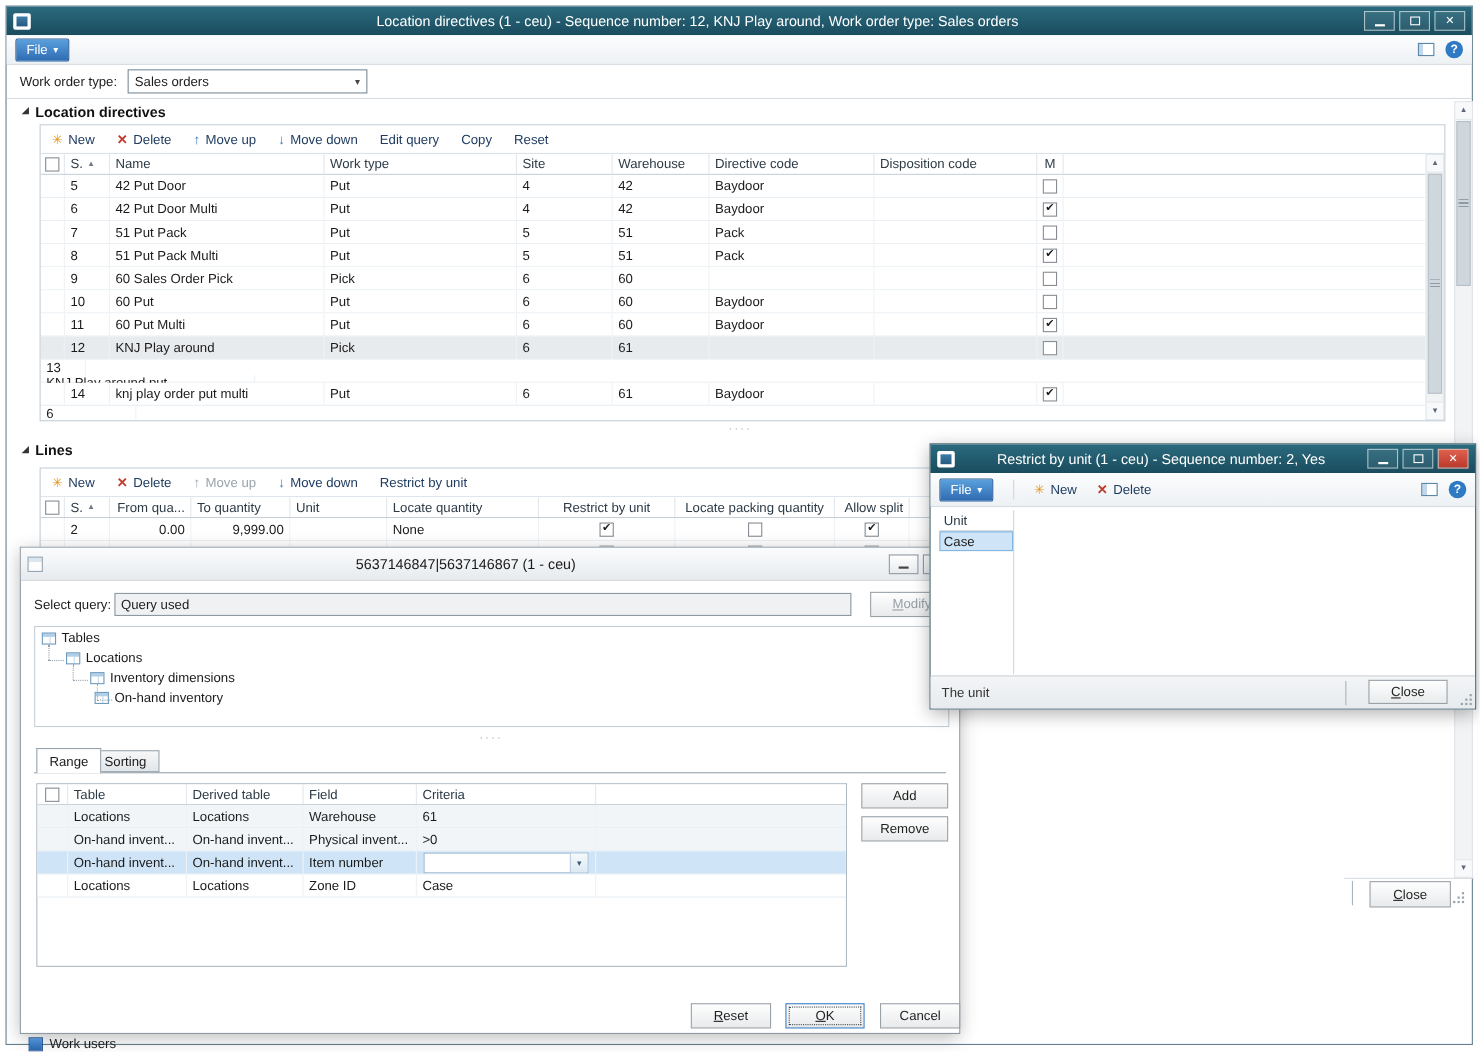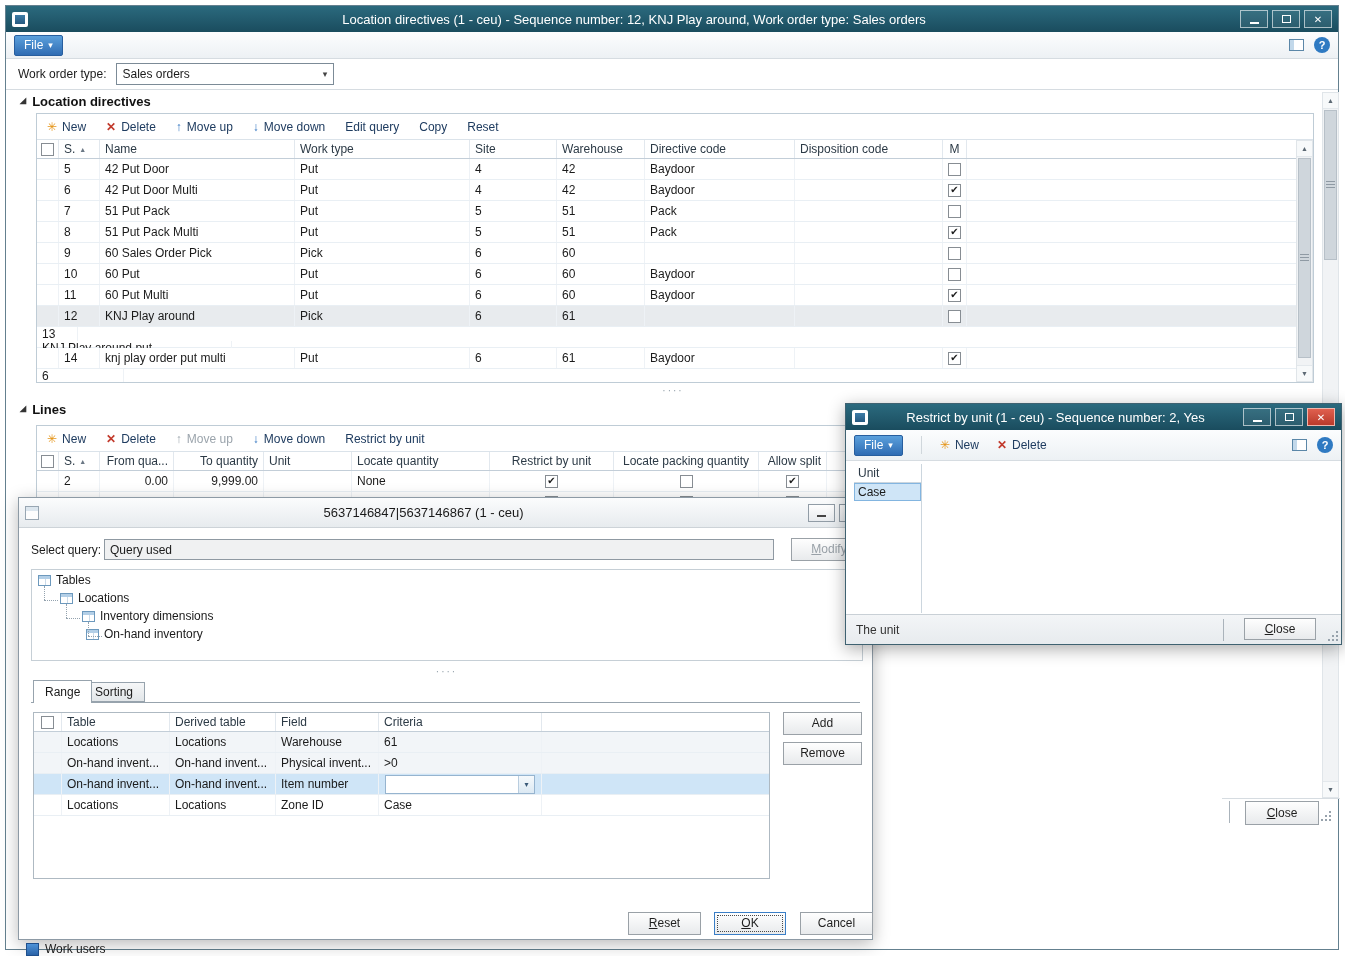--- a/index.html
+++ b/index.html
@@ -407,21 +407,21 @@
             <div class="gh cbc" style="width: 22px;">
               <span class="cb"></span>
             </div>
             <div class="gh" style="width: 41px;">
               <span>S.</span>
               <span class="sort">▲</span>
             </div>
             <div class="gh" style="width: 74px; justify-content: flex-end;">
               <span>From qua...</span>
             </div>
-            <div class="gh" style="width: 90px; justify-content: flex-end;">
+            <div class="gh" style="width: 90px; justify-content: flex-start;">
               <span>To quantity</span>
             </div>
             <div class="gh" style="width: 88px;">
               <span>Unit</span>
             </div>
             <div class="gh" style="width: 138px;">
               <span>Locate quantity</span>
             </div>
             <div class="gh" style="width: 124px; justify-content: center;">
               <span>Restrict by unit</span>

